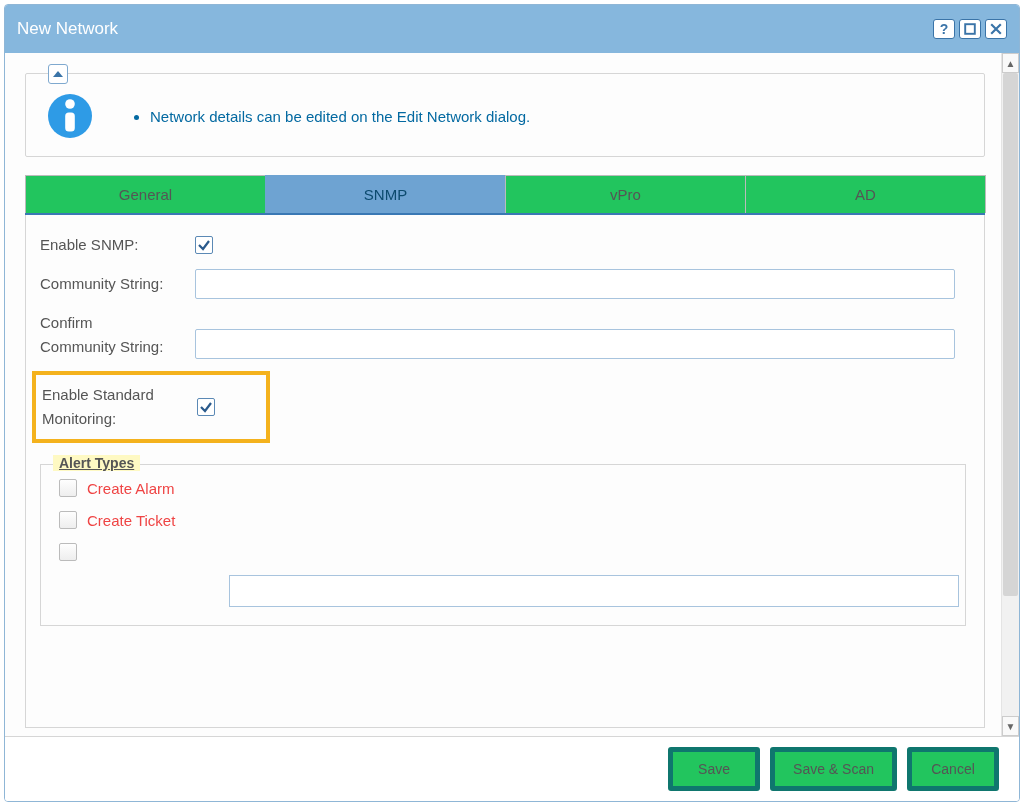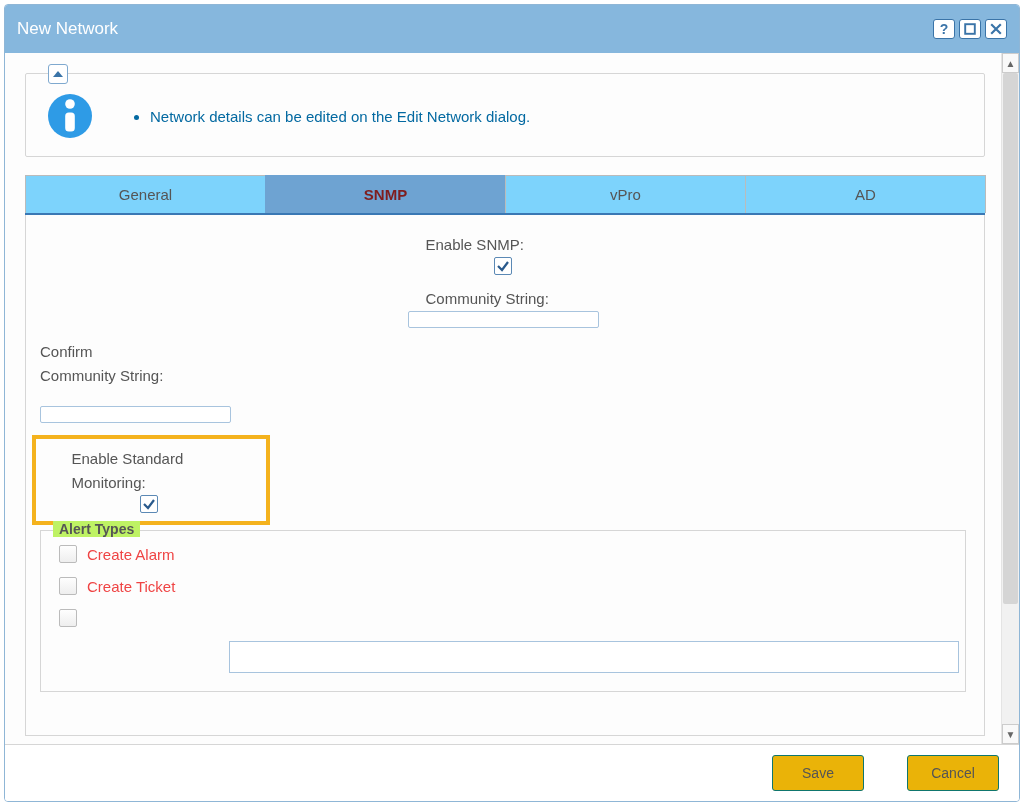--- a/index.html
+++ b/index.html
@@ -128,40 +128,40 @@
   .tabs {
     display: flex;
     border-bottom: 2px solid #3a78b4;
   }
   .tab {
     flex: 1;
     text-align: center;
     padding: 10px 0;
     border: 1px solid #bbb;
     border-bottom: none;
-    background: #7dd3fc;
+    background: #22c55e;
     font-size: 15px;
     color: #555;
     cursor: pointer;
     margin-right: -1px;
   }
   .tab.active {
     background: #6ea3d2;
-    color: #7f1d1d;
+    color: #0c4a6e;
     border-color: #6ea3d2;
-    font-weight: 700;
+    font-weight: 400;
   }
   .tabpanel {
     border: 1px solid #d6d6d6;
     border-top: none;
     padding: 18px 18px 18px 14px;
     flex: 1;
     overflow: visible;
   }
-  .form-row { display: flex; align-items: center; margin-bottom: 12px; flex-direction: column; }
+  .form-row { display: flex; align-items: center; margin-bottom: 12px; }
   .form-row.multi { align-items: flex-start; }
   .label {
     width: 155px;
     color: #555;
     font-size: 15px;
     line-height: 1.6;
   }
   .textfield {
     flex: 1;
     height: 30px;
@@ -185,39 +185,40 @@
     width: 18px; height: 18px;
     border: 1px solid #bbb;
     background: linear-gradient(#fefefe,#eee);
     display: inline-block;
     cursor: pointer;
     border-radius: 2px;
   }
   .highlight-box {
     border: 4px solid #f4b21d;
     padding: 8px 10px 8px 6px;
-    margin: 6px 0 5px -8px;
+    margin: 6px 0 21px -8px;
     width: 238px;
   }
   .highlight-box .form-row { margin-bottom: 0; }
   .fieldset {
     border: 1px solid #d6d6d6;
     padding: 14px 18px 18px 18px;
     margin-top: 4px;
   }
   .fieldset-legend {
     font-size: 14px;
     font-weight: bold;
     color: #555;
-    background: #bef264;
+    background: #fef9c3;
     position: relative;
     top: -24px;
     left: -6px;
     padding: 0 6px;
     display: inline-block;
+    text-decoration: underline;
   }
   .fieldset-body { margin-top: -16px; }
   .alert-row { display: flex; align-items: center; margin-bottom: 14px; }
   .alert-row .lbl { margin-left: 10px; font-size: 15px; color: #ef4444; }
   .alert-input {
     margin-left: 170px;
     height: 32px;
     border: 1px solid #a8c4de;
     width: 730px;
     background: #fff;
@@ -227,28 +228,27 @@
     border-top: 1px solid #d6d6d6;
     padding: 10px 20px;
     display: flex;
     justify-content: flex-end;
     gap: 10px;
     background: #fff;
   }
   .btn {
     min-width: 92px;
     padding: 9px 18px;
-    border: 1px solid #0f766e;
+    border: 5px solid #0f766e;
     border-radius: 3px;
-    background: #eab308;
+    background: #22c55e;
     font-size: 14px;
     color: #555;
     cursor: pointer;
     text-align: center;
-    margin-left: 33px;
   }
 </style>
 </head>
 <body>
 
 <div class="window">
 
   <div class="titlebar">
     <span>New Network</span>
     <div class="winbtns">
@@ -355,16 +355,17 @@
 
     <div class="scrollbar">
       <div class="scroll-btn up">▲</div>
       <div class="scroll-thumb"></div>
       <div class="scroll-btn down">▼</div>
     </div>
   </div>
 
   <div class="footer">
     <div class="btn">Save</div>
+    <div class="btn">Save &amp; Scan</div>
     <div class="btn">Cancel</div>
   </div>
 
 </div>
 
 </body></html>

